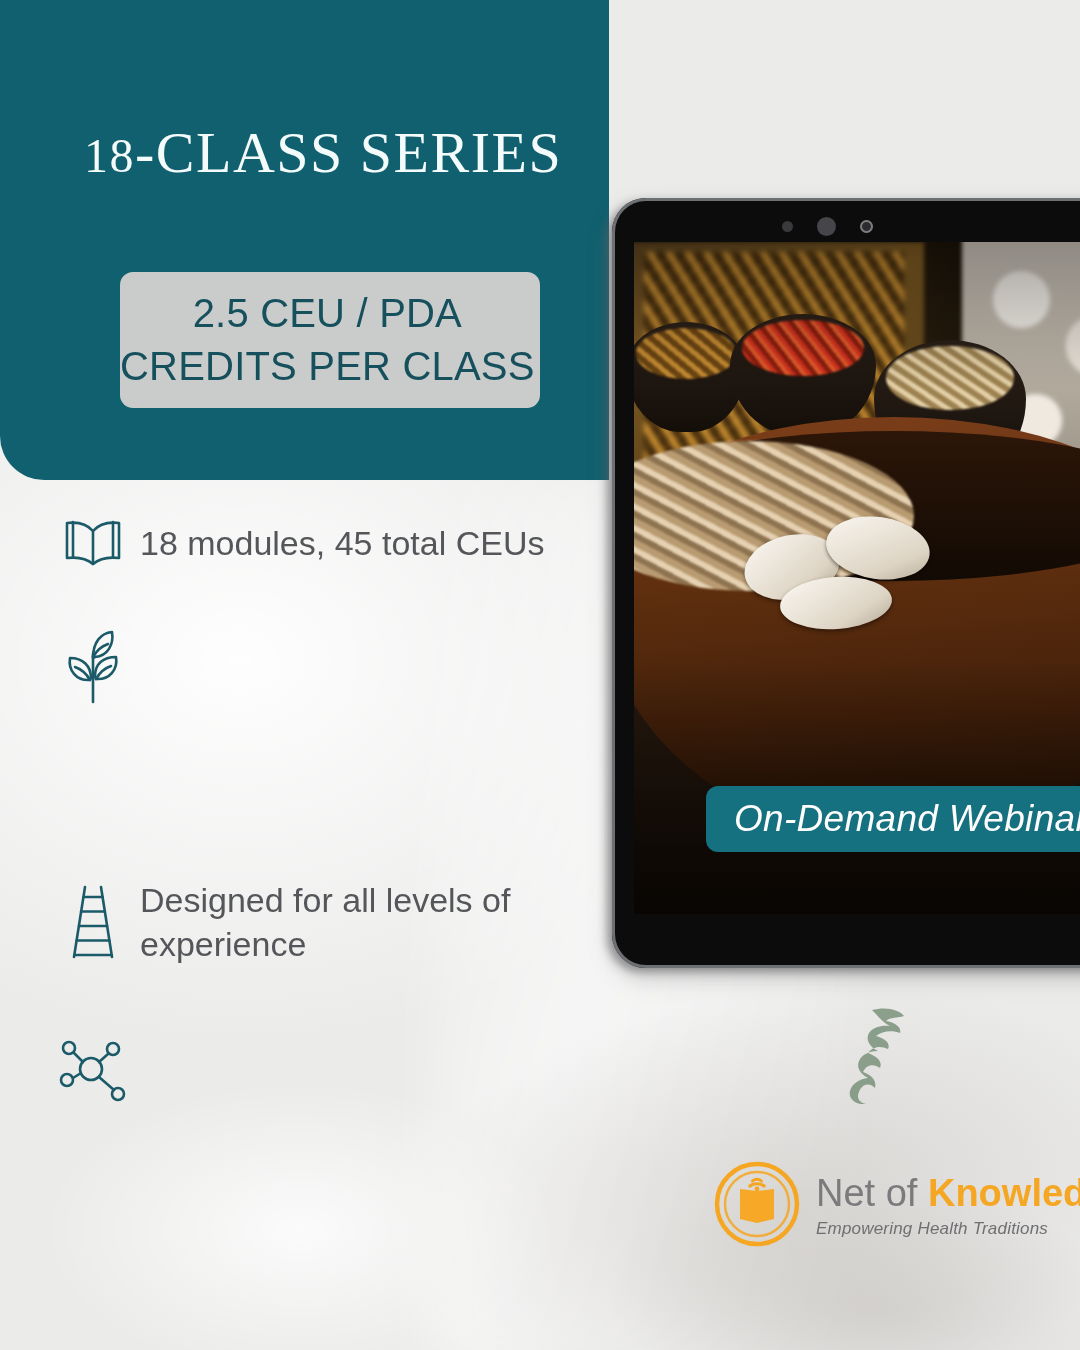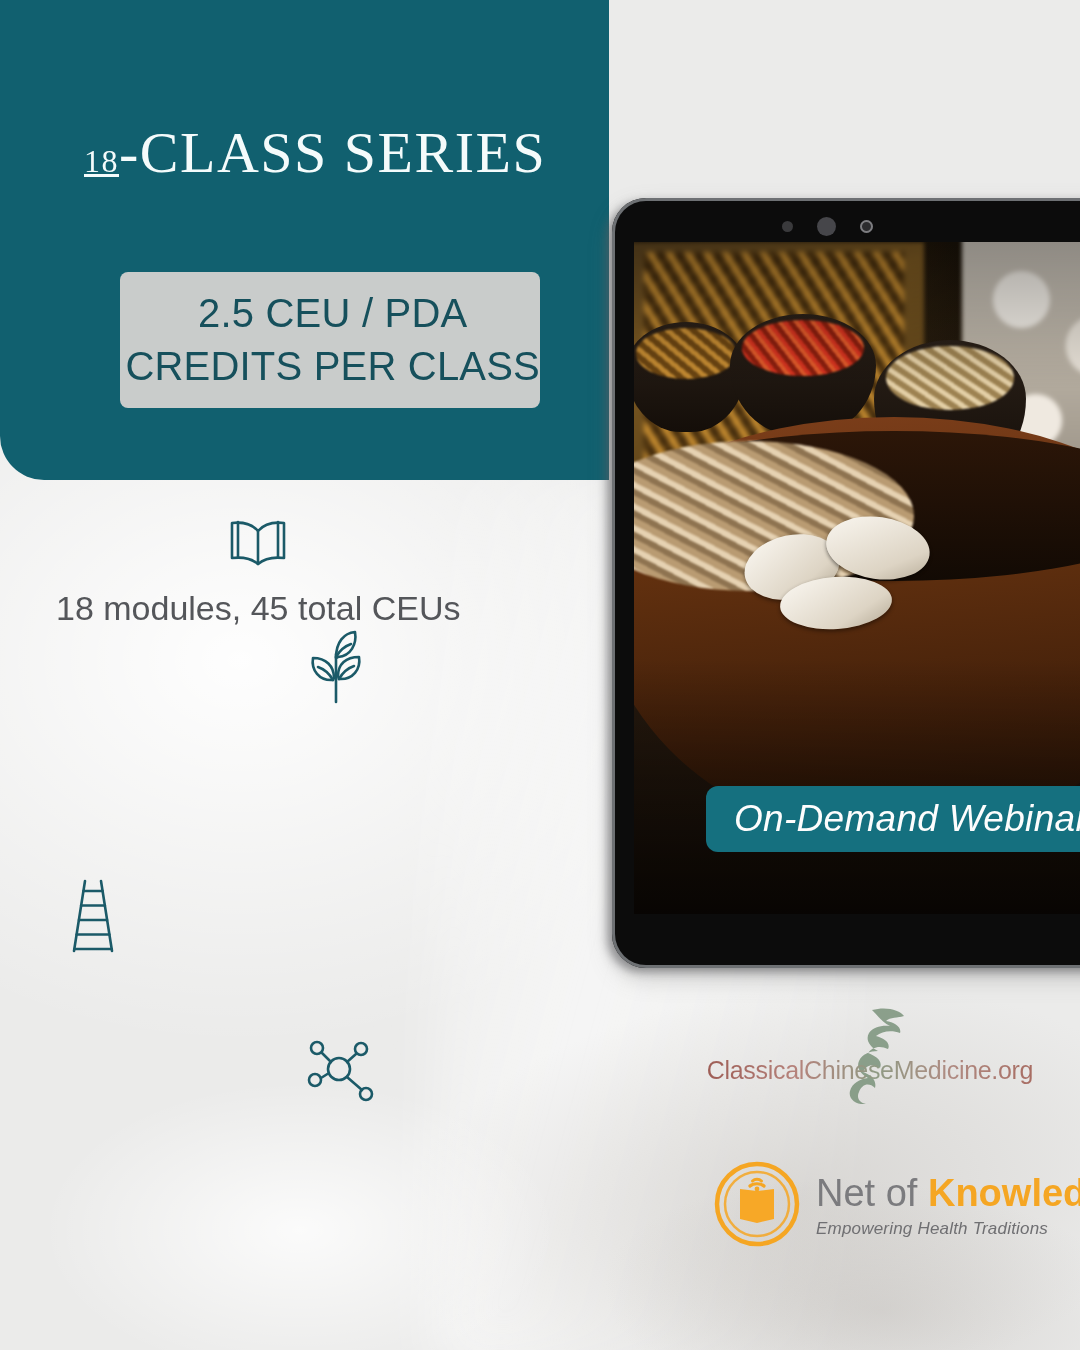--- a/index.html
+++ b/index.html
@@ -29,35 +29,35 @@
   
   .teal-panel{
     position:absolute;left:0;top:0;width:609px;height:480px;
     background:#11606f;border-bottom-right-radius:0;border-bottom-left-radius:44px;
   }
   .title{
     position:absolute;left:84px;top:124px;width:540px;
     color:#f4fbfb;font-family:"Liberation Serif", serif;
     font-size:58px;letter-spacing:1.5px;line-height:1;white-space:nowrap;
   }
-  .title .num{font-size:32px;text-decoration:underline;}
+  .title .num{font-size:48px;}
 
   .ceu-badge{
     position:absolute;left:120px;top:272px;width:420px;height:136px;
-    background:#c9cccb;border-radius:8px;
-    display:flex;align-items:center;justify-content:flex-end;
+    background:#c9cccb;border-radius:13px;
+    display:flex;align-items:center;justify-content:flex-start;
   }
   .ceu-badge span{
     color:#16505c;font-size:40px;line-height:1.32;text-align:center;
     letter-spacing:.2px;
   }
 
   
   .bullets{position:absolute;left:56px;top:518px;width:560px;}
-  .bullet{position:absolute;display:flex;align-items:center;gap:18px;flex-direction:column;}
+  .bullet{position:absolute;display:flex;align-items:center;gap:10px;}
   .bullet .ico{flex:0 0 auto;width:74px;display:flex;align-items:center;justify-content:center;}
   .bullet .txt{color:#54565a;font-size:34px;line-height:1.30;}
 
   .b1{left:0;top:0;}
   .b2{left:0;top:108px;width:560px;}
   .b3{left:0;top:360px;}
   .b4{left:0;top:520px;width:570px;}
 
   
   .tablet{
@@ -206,20 +206,21 @@
         <svg width="54" height="76" viewBox="0 0 54 76" fill="none" stroke="#1b5a68" stroke-width="2.6" stroke-linecap="round">
           <path d="M19 3 L8 73"></path>
           <path d="M35 3 L46 73"></path>
           <path d="M17.5 13 L36.5 13"></path>
           <path d="M15.2 27.5 L38.8 27.5"></path>
           <path d="M13 42 L41 42"></path>
           <path d="M10.7 56.5 L43.3 56.5"></path>
           <path d="M8.5 71 L45.5 71"></path>
         </svg>
       </span>
+      <span class="txt">Designed for all levels of experience</span>
     </div>
 
     <div class="bullet b4">
       <span class="ico">
         <svg width="70" height="66" viewBox="0 0 70 66" fill="none" stroke="#1b5a68" stroke-width="2.6" stroke-linecap="round">
           <circle cx="33" cy="31" r="11"></circle>
           <circle cx="11" cy="10" r="6"></circle>
           <circle cx="55" cy="11" r="6"></circle>
           <circle cx="9" cy="42" r="6"></circle>
           <circle cx="60" cy="56" r="6"></circle>
@@ -271,21 +272,20 @@
       <div class="webinar-badge">
         <span>On-Demand Webinar</span>
       </div>
     </div>
   </div>
 
   <div class="ccm-logo">
     <svg class="ccm-mark" viewBox="0 0 90 100">
       <path d="M30 4 C44 0 58 4 62 10 C56 12 48 11 44 15 C52 16 60 21 58 27 C50 24 40 25 34 30 C42 32 49 37 46 43 C38 39 30 41 26 47 C34 50 41 55 38 62 C31 57 24 59 21 66 C29 69 35 74 33 82 C27 76 20 78 17 86 C14 92 18 97 24 98 C14 99 6 93 8 85 C10 77 18 73 26 72 C19 68 14 62 17 55 C20 48 28 45 36 45 C28 41 23 34 27 27 C31 21 40 19 48 20 C40 16 35 9 30 4 Z" fill="#6e8a70" opacity=".85"></path>
     </svg>
-    <div class="ccm-text">ClassicalChineseMedicine.org</div>
   </div>
 
   <div class="nok-logo">
     <div class="nok-mark">
       <svg viewBox="0 0 86 86" fill="none">
         <circle cx="43" cy="43" r="40" stroke="#f5a623" stroke-width="4.5"></circle>
         <circle cx="43" cy="43" r="32" stroke="#f5a623" stroke-width="2.5" opacity=".85"></circle>
         <path d="M43 30 L43 62 L26 58 L26 28 Z" fill="#f7a827"></path>
         <path d="M43 30 L43 62 L60 58 L60 28 Z" fill="#f7a827"></path>
         <path d="M36 25 C39 22 47 22 50 25" stroke="#f5a623" stroke-width="3.2" stroke-linecap="round"></path>

